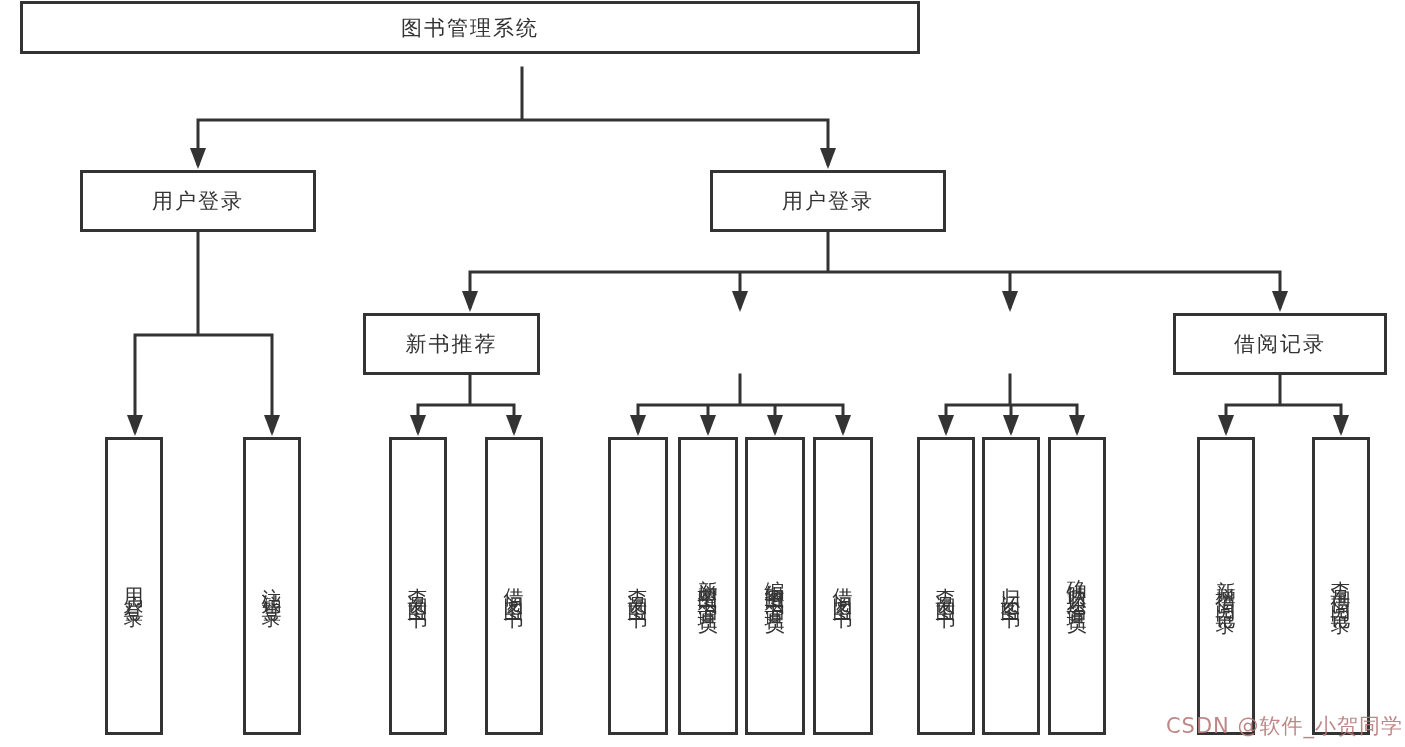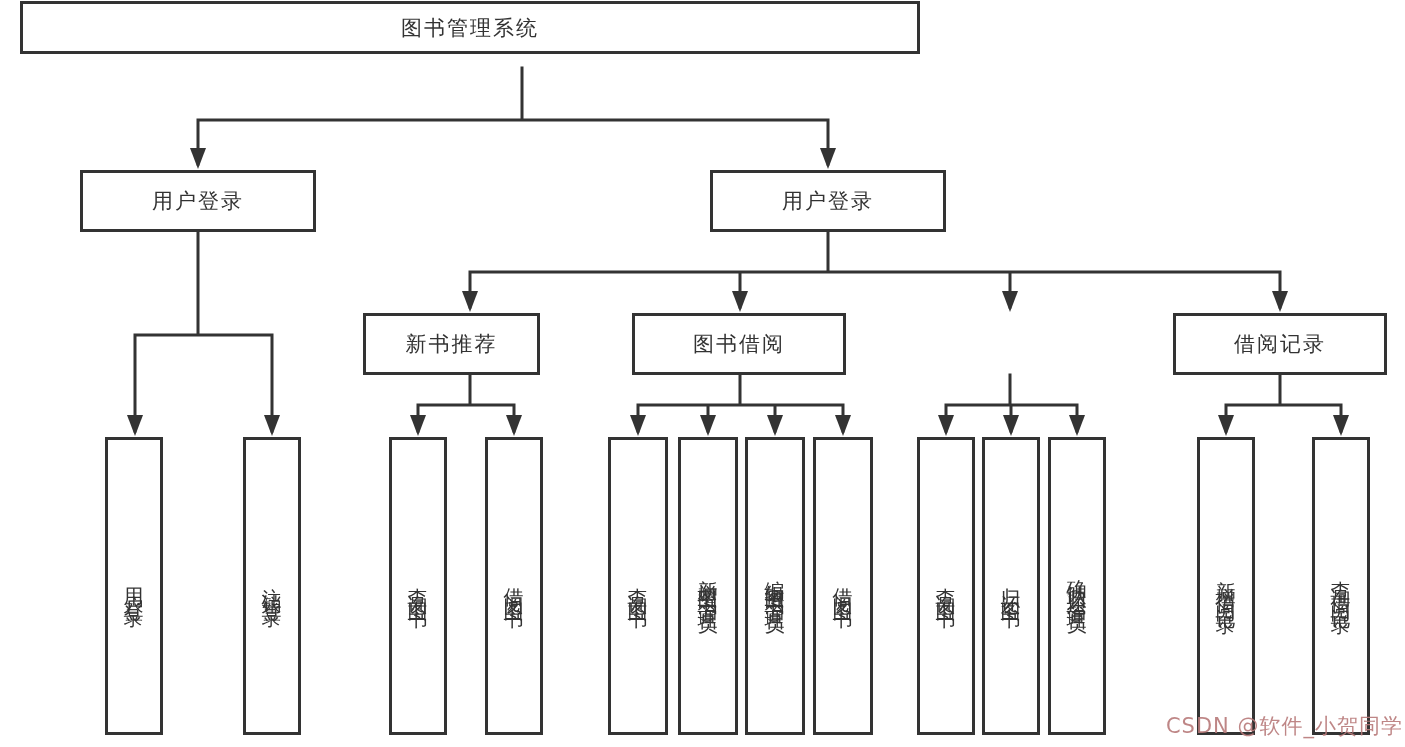--- a/index.html
+++ b/index.html
@@ -97,23 +97,20 @@
   <div class="box" style="left:80px;top:170px;width:236px;height:62px;">
     <span class="h-label">用户登录</span>
   </div>
   <div class="box" style="left:710px;top:170px;width:236px;height:62px;">
     <span class="h-label">用户登录</span>
   </div>
 
   <div class="box" style="left:363px;top:313px;width:177px;height:62px;">
     <span class="h-label">新书推荐</span>
   </div>
-  <div class="box" style="left:632px;top:313px;width:214px;height:62px;">
-    <span class="h-label">图书借阅</span>
-  </div>
   <div class="box" style="left:1173px;top:313px;width:214px;height:62px;">
     <span class="h-label">借阅记录</span>
   </div>
 
   <div class="box" style="left:105px;top:437px;width:58px;height:298px;">
     <span class="v-label">用户登录</span>
   </div>
   <div class="box" style="left:243px;top:437px;width:58px;height:298px;">
     <span class="v-label">注销登录</span>
   </div>

